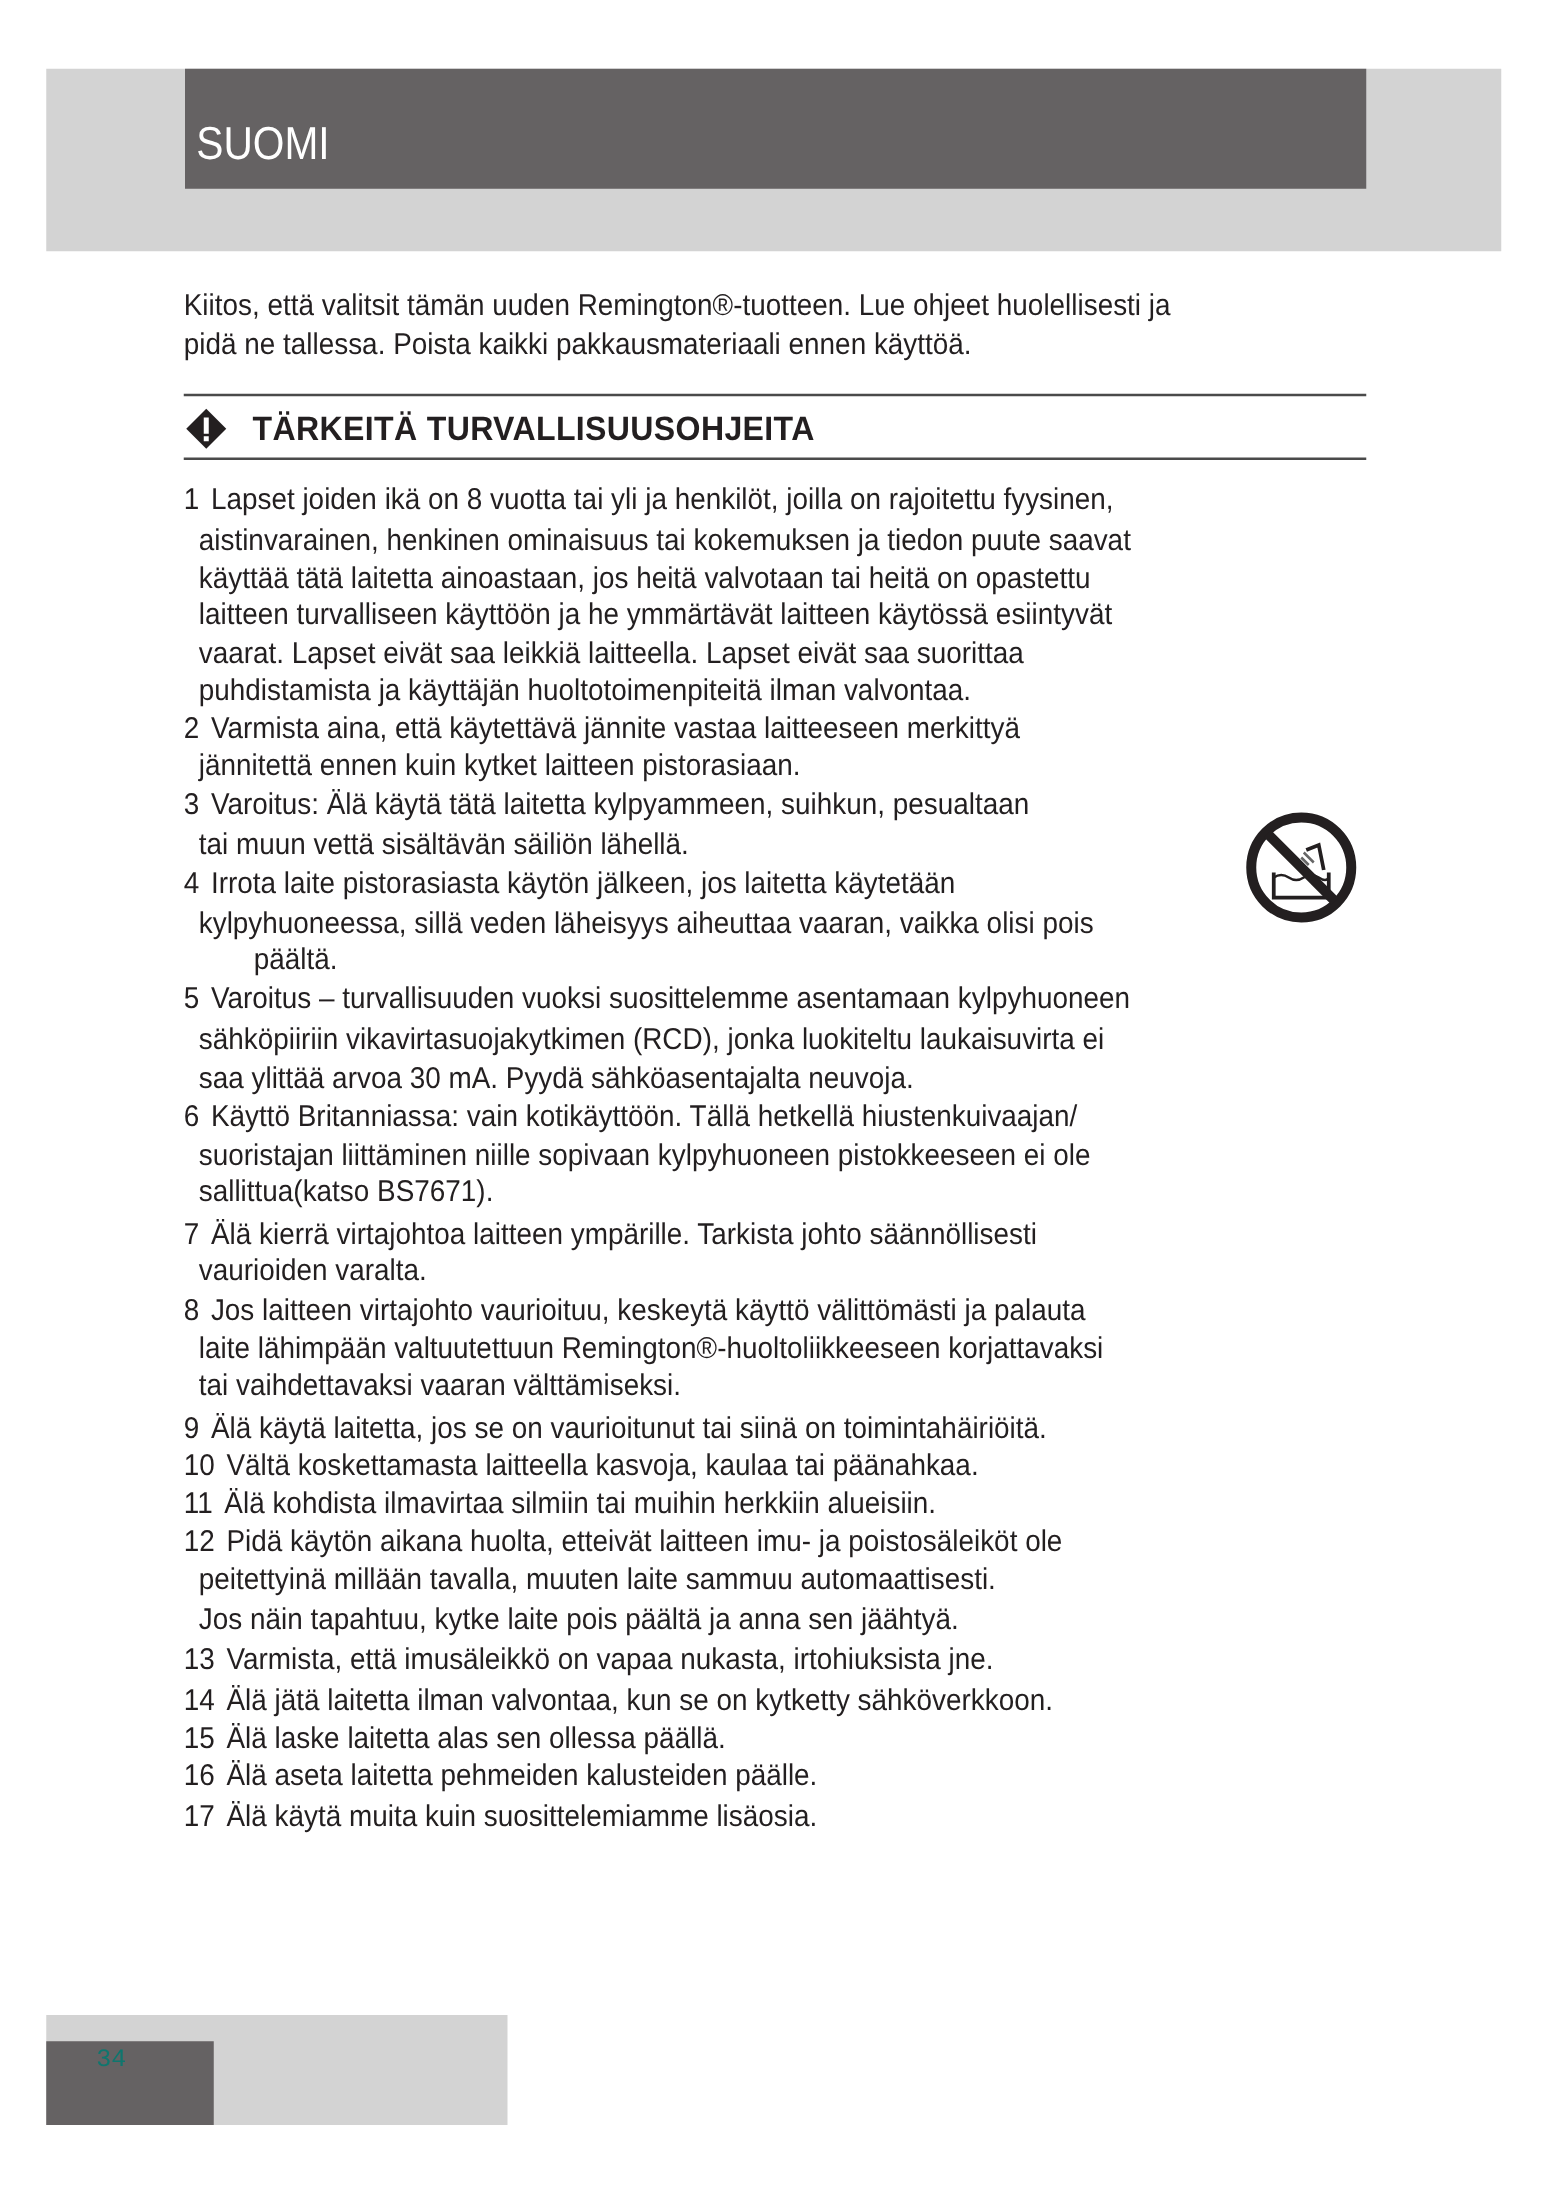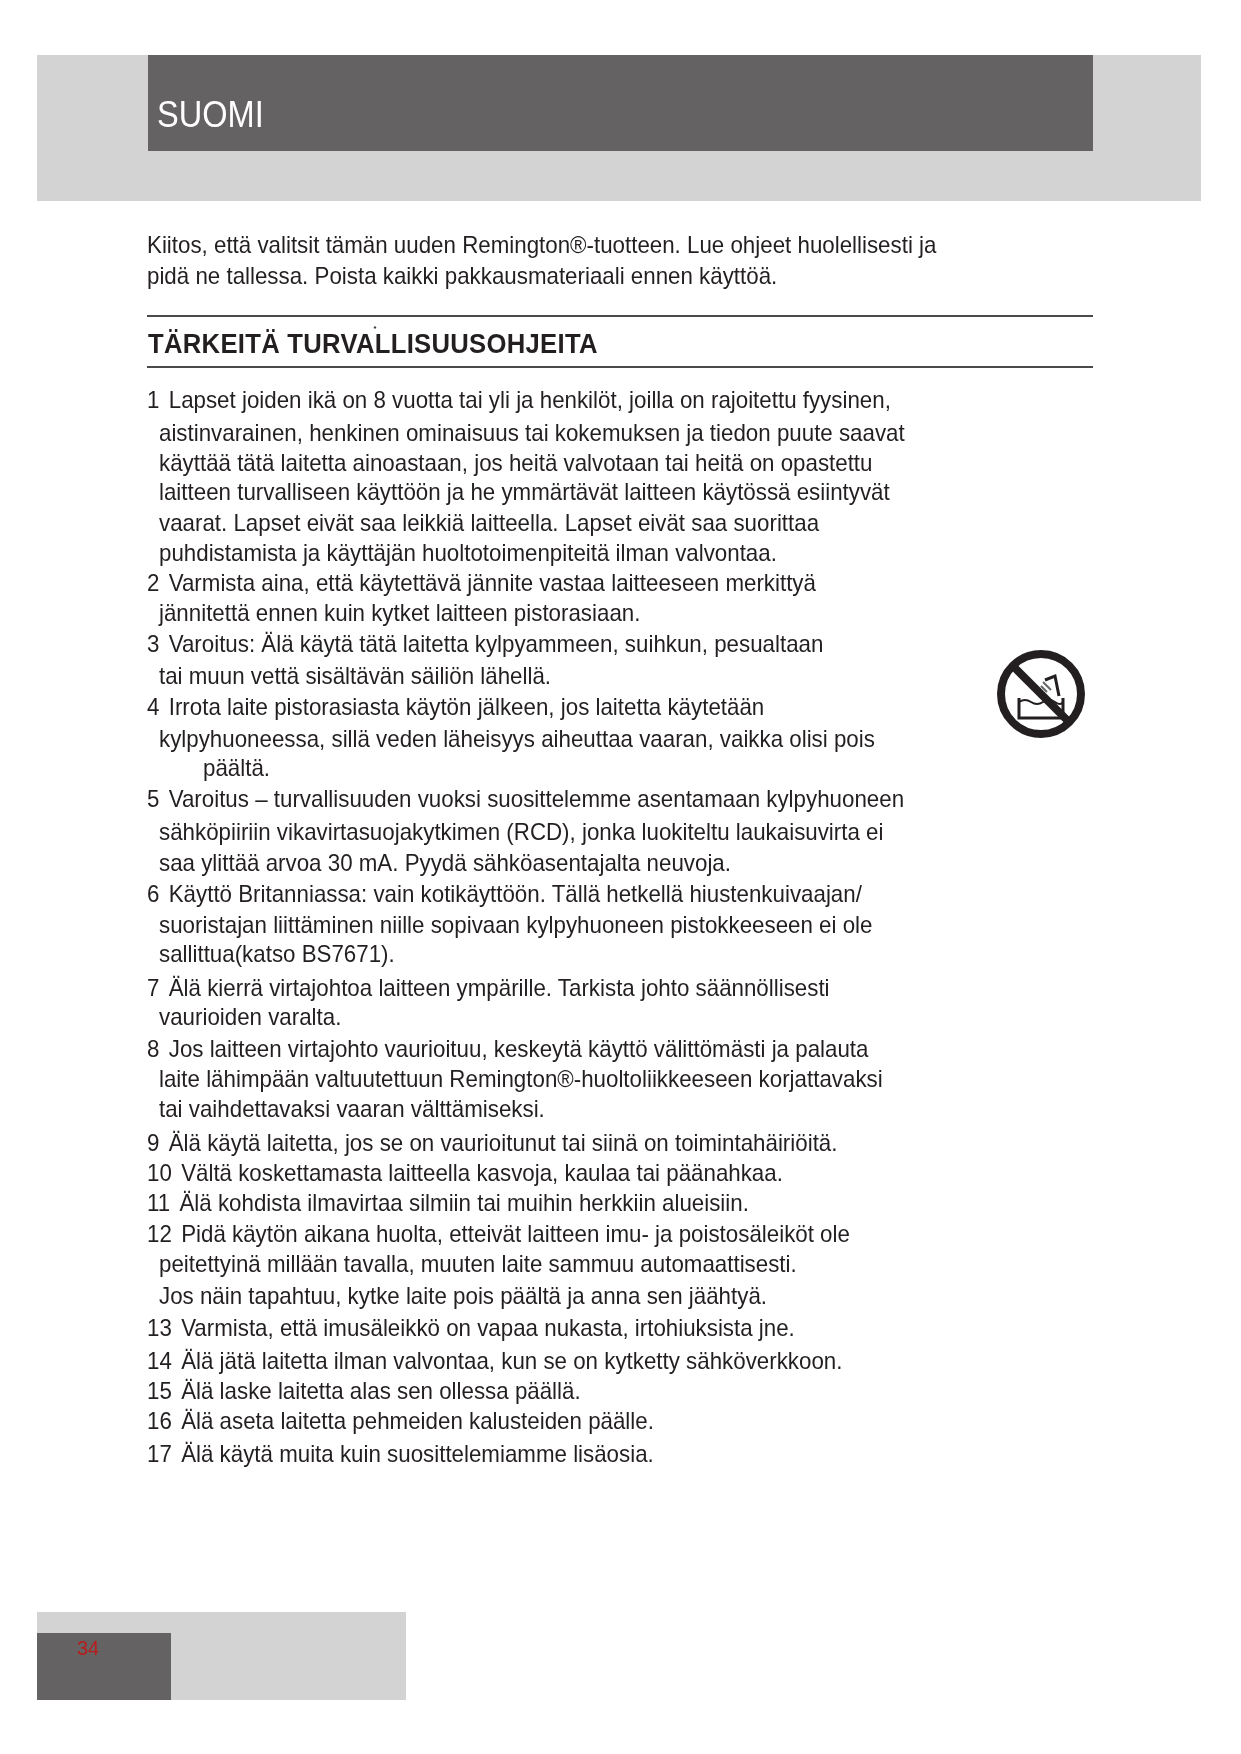--- a/index.html
+++ b/index.html
@@ -25,21 +25,21 @@
   .intro {
     position: absolute; left: 147px; top: 229px; width: 940px;
     font-size: 24px; line-height: 31px; transform: scaleX(0.93); transform-origin: left top;
     white-space: nowrap;
   }
   .rule { position: absolute; left: 147px; width: 946px; height: 2px; background: #4a4a4a; }
   .rule.top { top: 315px; }
   .rule.bottom { top: 366px; }
   .section-head {
     position: absolute; left: 148px; top: 326px; height: 34px;
-    display: flex; align-items: center; flex-direction: column;
+    display: flex; align-items: center;
   }
   .warn-icon { width: 34px; height: 34px; margin-right: 20px; }
   .section-title {
     font-size: 27px; font-weight: bold; letter-spacing: 0.3px;
     transform: scaleX(0.95); transform-origin: left center; white-space: nowrap;
   }
   .list { position: absolute; left: 147px; top: 0; width: 900px; }
   .line {
     position: absolute; font-size: 24px; line-height: 28px; white-space: nowrap;
     transform: scaleX(0.93); transform-origin: left top;
@@ -48,21 +48,21 @@
   .no-bath-icon { position: absolute; left: 995px; top: 648px; width: 92px; height: 92px; }
   .footer-band {
     position: absolute; left: 37px; top: 1612px; width: 369px; height: 88px;
     background: #d3d3d3;
   }
   .footer-box {
     position: absolute; left: 37px; top: 1633px; width: 134px; height: 67px;
     background: #656263;
   }
   .page-number {
-    position: absolute; left: 77px; top: 1637px; color: #b91c1c; font-size: 20px;
+    position: absolute; left: 77px; top: 1637px; color: #0f766e; font-size: 20px; font-family: Liberation Mono, monospace;
   }
 </style>
 </head>
 <body>
 
 <div class="header-band"></div>
 <div class="header-bar"></div>
 <div class="header-title">SUOMI</div>
 
 <div class="intro">

